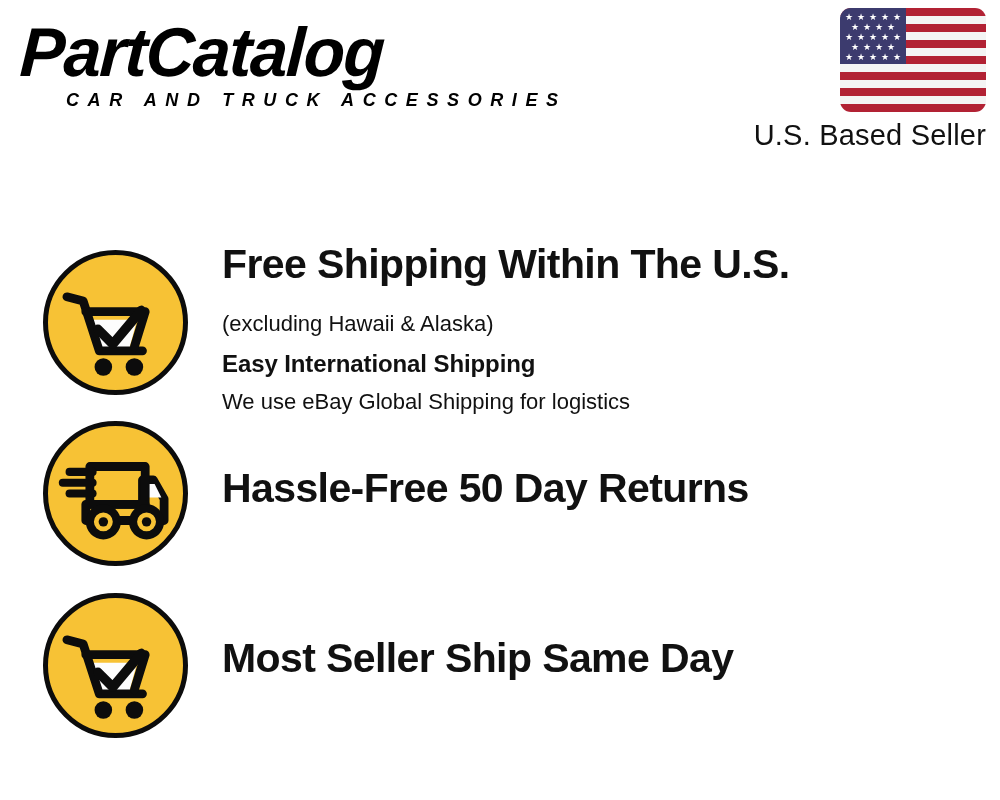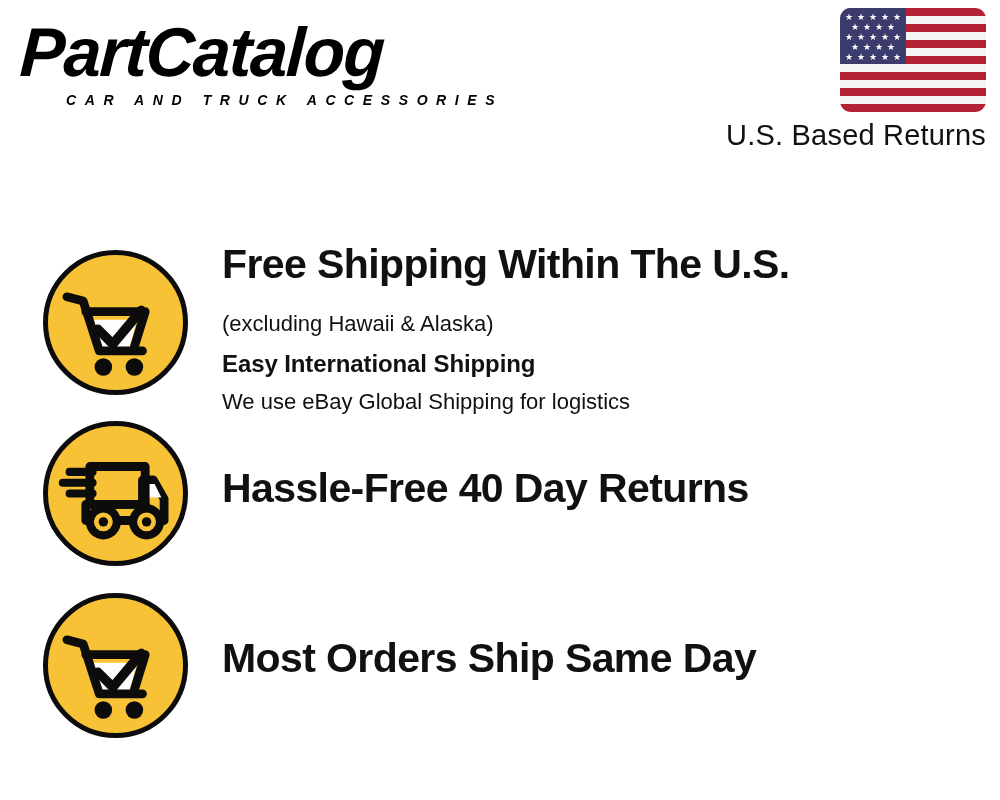--- a/index.html
+++ b/index.html
@@ -46,21 +46,21 @@
     white-space: nowrap;
   }
   #brand-tagline {
     display: block;
     position: absolute;
     left: 44px;
     top: 74px;
     font-family: "Liberation Sans", sans-serif;
     font-style: italic;
     font-weight: bold;
-    font-size: 14px;
+    font-size: 18px;
     line-height: 16px;
     letter-spacing: 8.6px;
     color: #000000;
     white-space: nowrap;
   }
 
   
   #us-flag {
     position: absolute;
     left: 840px;
@@ -219,21 +219,21 @@
       <span class="flag-star" style="left:35px;top:35px">★</span>
       <span class="flag-star" style="left:47px;top:35px">★</span>
       <span class="flag-star" style="left:5px;top:45px">★</span>
       <span class="flag-star" style="left:17px;top:45px">★</span>
       <span class="flag-star" style="left:29px;top:45px">★</span>
       <span class="flag-star" style="left:41px;top:45px">★</span>
       <span class="flag-star" style="left:53px;top:45px">★</span>
     </div>
   </div>
 
-  <div id="seller-badge-text">U.S. Based Returns</div>
+  <div id="seller-badge-text">U.S. Based Seller</div>
 </div>
 
 <div class="feature-row" id="feature-row-shipping">
 
   <div class="feature-icon">
     <svg viewBox="0 0 100 100" aria-hidden="true">
       <polygon points="30,48 66,48 60,70 36,70" fill="#fdfdfd"></polygon>
       <path d="M14 31 L26 34 L38 71 L70 71" fill="none" stroke="#0c0c0c" stroke-width="6.5" stroke-linecap="round" stroke-linejoin="round"></path>
       <path d="M28 42 L72 42 L64 68" fill="none" stroke="#0c0c0c" stroke-width="6.5" stroke-linecap="round" stroke-linejoin="round"></path>
       <path d="M37 55 L48 66 L69 41" fill="none" stroke="#0c0c0c" stroke-width="7" stroke-linecap="round" stroke-linejoin="round"></path>
@@ -262,33 +262,33 @@
       <line x1="11" y1="42" x2="33" y2="42" stroke="#0c0c0c" stroke-width="6" stroke-linecap="round"></line>
       <line x1="16" y1="50" x2="33" y2="50" stroke="#0c0c0c" stroke-width="6" stroke-linecap="round"></line>
       <circle cx="41" cy="71" r="10" fill="#f7c235" stroke="#0c0c0c" stroke-width="6"></circle>
       <circle cx="73" cy="71" r="10" fill="#f7c235" stroke="#0c0c0c" stroke-width="6"></circle>
       <circle cx="41" cy="71" r="3.5" fill="#0c0c0c"></circle>
       <circle cx="73" cy="71" r="3.5" fill="#0c0c0c"></circle>
     </svg>
   </div>
 
   <div class="feature-text">
-    <div class="feature-heading">Hassle-Free 40 Day Returns</div>
+    <div class="feature-heading">Hassle-Free 50 Day Returns</div>
   </div>
 </div>
 
 <div class="feature-row" id="feature-row-sameday">
 
   <div class="feature-icon">
     <svg viewBox="0 0 100 100" aria-hidden="true">
       <polygon points="30,48 66,48 60,70 36,70" fill="#fdfdfd"></polygon>
       <path d="M14 31 L26 34 L38 71 L70 71" fill="none" stroke="#0c0c0c" stroke-width="6.5" stroke-linecap="round" stroke-linejoin="round"></path>
       <path d="M28 42 L72 42 L64 68" fill="none" stroke="#0c0c0c" stroke-width="6.5" stroke-linecap="round" stroke-linejoin="round"></path>
       <path d="M37 55 L48 66 L69 41" fill="none" stroke="#0c0c0c" stroke-width="7" stroke-linecap="round" stroke-linejoin="round"></path>
       <circle cx="41" cy="83" r="6.5" fill="#0c0c0c"></circle>
       <circle cx="64" cy="83" r="6.5" fill="#0c0c0c"></circle>
     </svg>
   </div>
 
   <div class="feature-text">
-    <div class="feature-heading">Most Orders Ship Same Day</div>
+    <div class="feature-heading">Most Seller Ship Same Day</div>
   </div>
 </div>
 
 </body></html>

